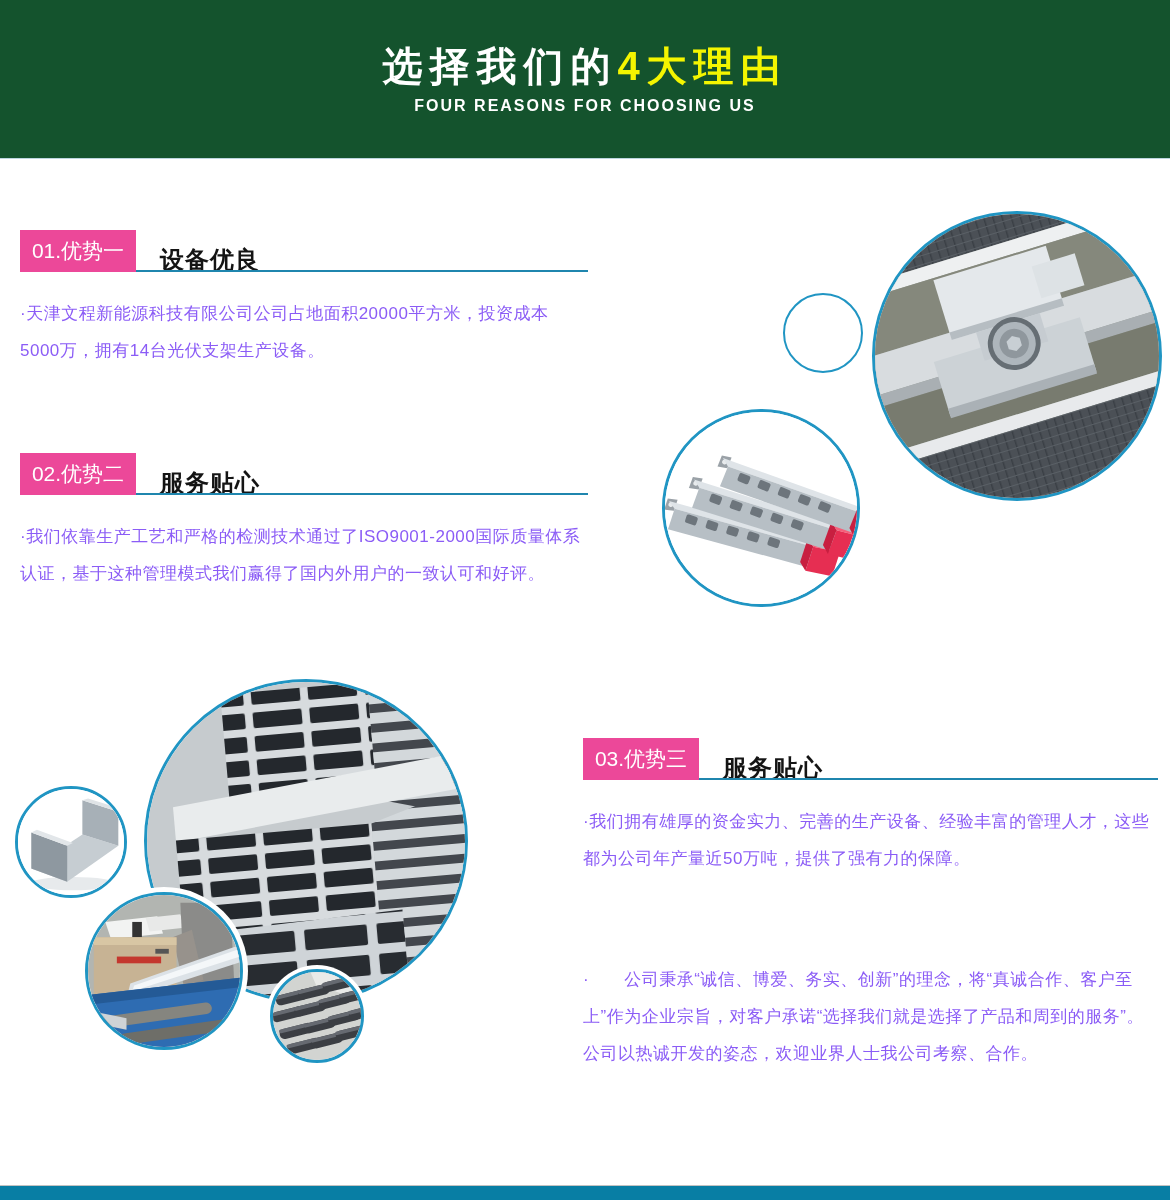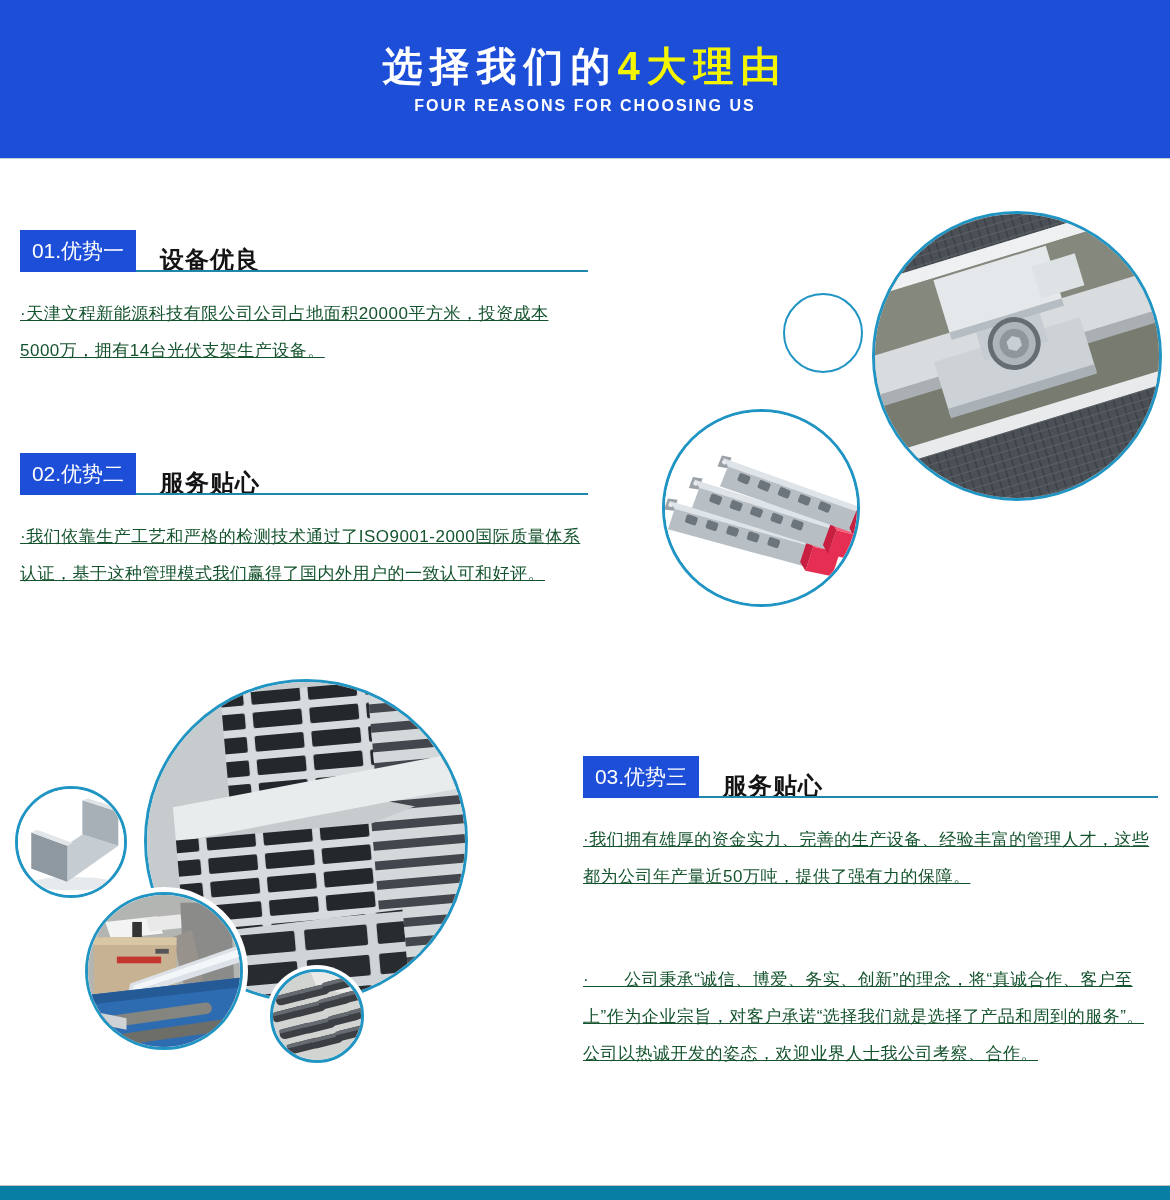--- a/index.html
+++ b/index.html
@@ -1,39 +1,39 @@
 <!DOCTYPE html>
 <html><head>
 <meta charset="utf-8">
 <style>
   html,body{margin:0;padding:0;background:#ffffff;}
   .canvas{position:relative;width:1170px;height:1200px;overflow:hidden;
           font-family:"Liberation Sans",sans-serif;background:#ffffff;}
 
   
   .header-band{position:absolute;left:0;top:0;width:1170px;height:158px;
-               background:#1d4ed8;border-bottom:1px solid #bcd6df;
+               background:#14532d;border-bottom:1px solid #bcd6df;
                display:flex;flex-direction:column;align-items:center;justify-content:center;}
   .page-title{font-size:40px;font-weight:700;color:#ffffff;letter-spacing:7px;line-height:46px;}
   .page-title .accent{color:#F4F500;}
   .page-subtitle{margin-top:8px;font-size:16px;font-weight:700;color:#ffffff;letter-spacing:2px;}
 
   
   .section{position:absolute;}
   .sec-head{position:relative;height:42px;display:flex;align-items:center;}
   .sec-underline{position:absolute;left:0;right:0;top:40px;height:2px;background:#1F86AE;}
   .sec-badge{position:relative;z-index:2;height:42px;min-width:116px;padding:0 2px;
-             background:#1d4ed8;color:#ffffff;font-size:21px;display:flex;
+             background:#ec4899;color:#ffffff;font-size:21px;display:flex;
              align-items:center;justify-content:center;box-sizing:border-box;}
   .sec-heading{margin-left:24px;font-size:24px;font-weight:700;color:#141414;letter-spacing:1px;margin-top:18px;}
-  .sec-body{margin-top:23px;font-size:17px;line-height:37px;color:#14532d;letter-spacing:0.5px;text-decoration:underline;}
+  .sec-body{margin-top:23px;font-size:17px;line-height:37px;color:#8b5cf6;letter-spacing:0.5px;}
 
   .sec1{left:20px;top:230px;width:568px;}
   .sec2{left:20px;top:453px;width:568px;}
-  .sec3{left:583px;top:756px;width:575px;}
+  .sec3{left:583px;top:738px;width:575px;}
   .sec4{left:583px;top:938px;width:575px;}
 
   
   .circle{position:absolute;border-radius:50%;overflow:hidden;border:3px solid #2095C3;
           background:#fff;box-sizing:border-box;}
   .circle svg{display:block;width:100%;height:100%;}
   .halo{box-shadow:0 0 0 5px #ffffff;}
   .c-clamp   {left:872px;top:211px;width:290px;height:290px;z-index:1;}
   .c-ring    {left:783px;top:293px;width:80px;height:80px;border-width:2px;background:transparent;z-index:1;}
   .c-redcaps {left:662px;top:409px;width:198px;height:198px;z-index:1;}

